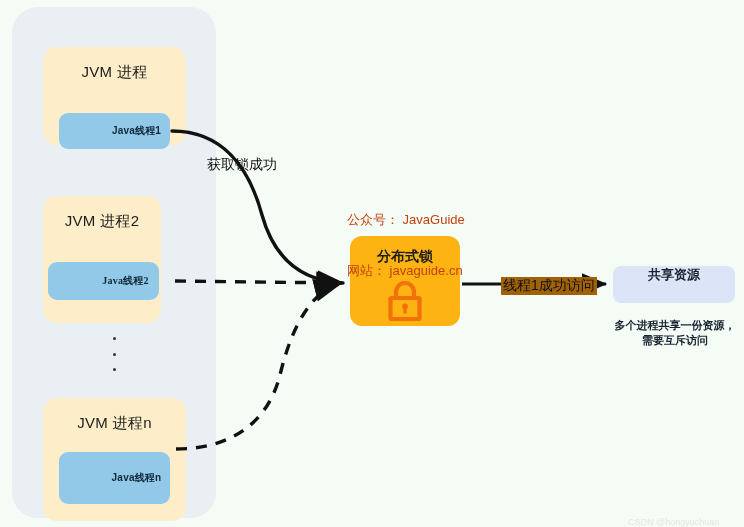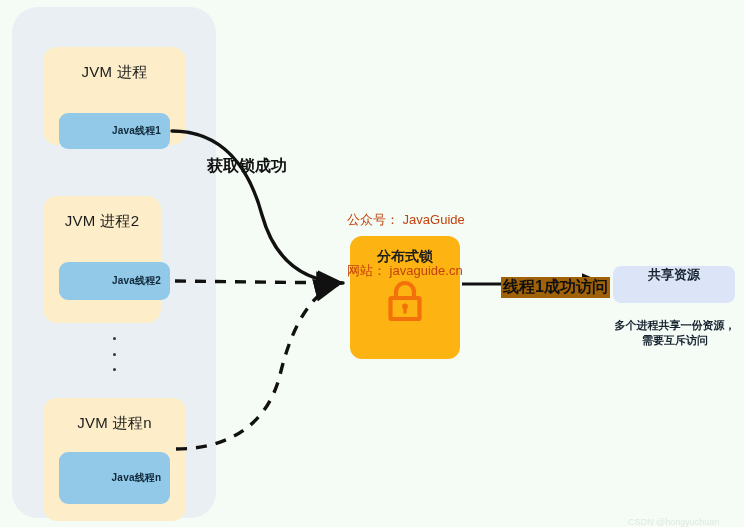--- a/index.html
+++ b/index.html
@@ -91,21 +91,21 @@
     background: #2b3640;
     border-radius: 50%;
   }
 
   
   .lock-box {
     position: absolute;
     left: 350px;
     top: 236px;
     width: 110px;
-    height: 123px;
+    height: 90px;
     background: #fdb412;
     border-radius: 12px;
     box-sizing: border-box;
   }
   .lock-box-title {
     position: absolute;
     left: 0; right: 0;
     top: 12px;
     text-align: center;
     font-size: 14px;
@@ -147,23 +147,23 @@
     text-align: center;
     font-size: 11px;
     font-weight: bold;
     line-height: 15px;
     color: #16222e;
   }
 
   
   .edge-label {
     position: absolute;
-    font-size: 16px;
+    font-size: 14px;
     color: #111;
-    font-weight: bold;
+    font-weight: normal;
     white-space: nowrap;
   }
   #label-acquire {
     left: 207px;
     top: 156px;
   }
   #label-access {
     left: 501px;
     top: 277px;
     background: #a16207;
@@ -207,21 +207,21 @@
   <div class="jvm-process" style="left:43px; top:47px; width:143px; height:98px;">
     <div class="jvm-process-title">JVM 进程</div>
   </div>
   <div class="thread-chip" style="left:59px; top:113px; width:111px; height:36px;">
     <span>Java线程1</span>
   </div>
 
   <div class="jvm-process" style="left:43px; top:196px; width:118px; height:127px;">
     <div class="jvm-process-title">JVM 进程2</div>
   </div>
-  <div class="thread-chip" style="left:59px; top:262px; width:111px; height:38px;">
+  <div class="thread-chip" style="left:48px; top:262px; width:111px; height:38px;font-family:Liberation Serif, serif;">
     <span>Java线程2</span>
   </div>
 
   <div class="vdots">
     <i></i>
     <i></i>
     <i></i>
   </div>
 
   <div class="jvm-process" style="left:43px; top:378px; width:143px; height:123px;margin-top:20px;">

